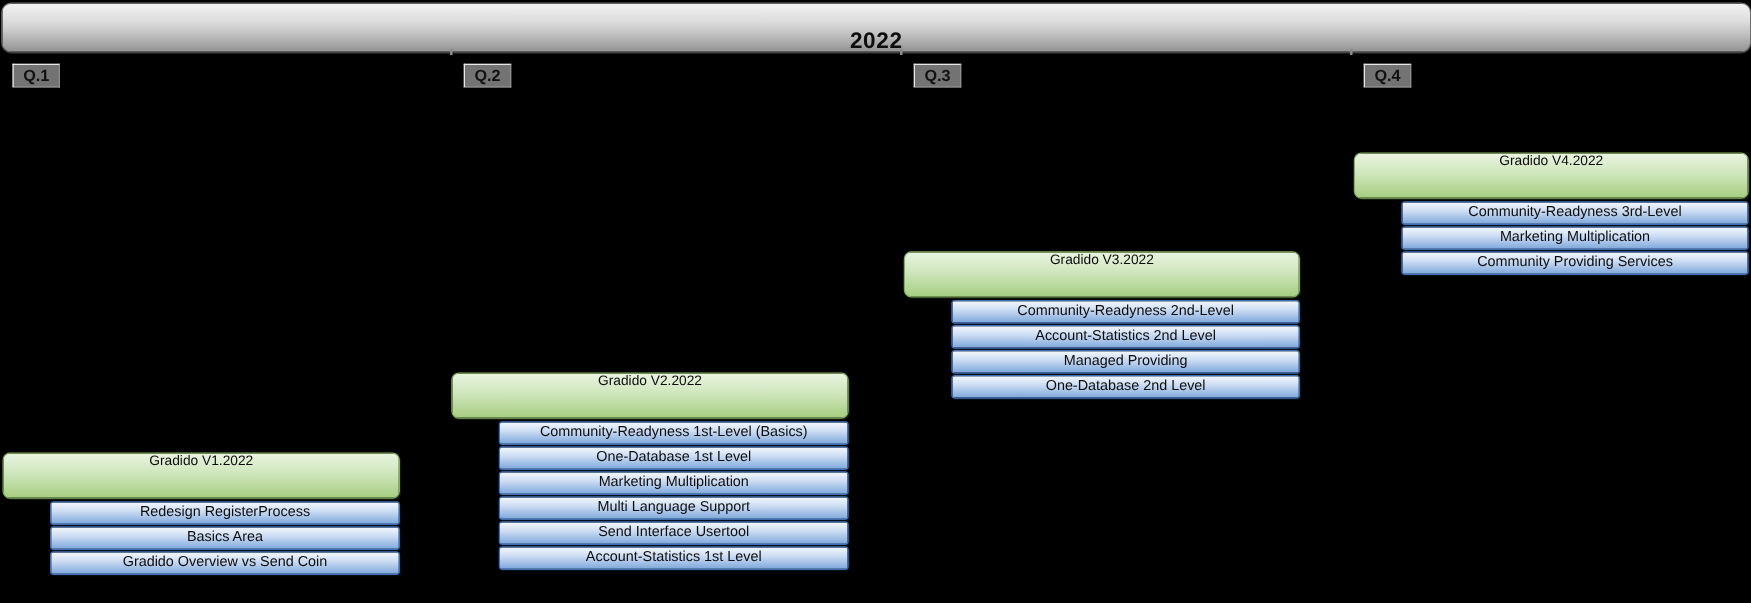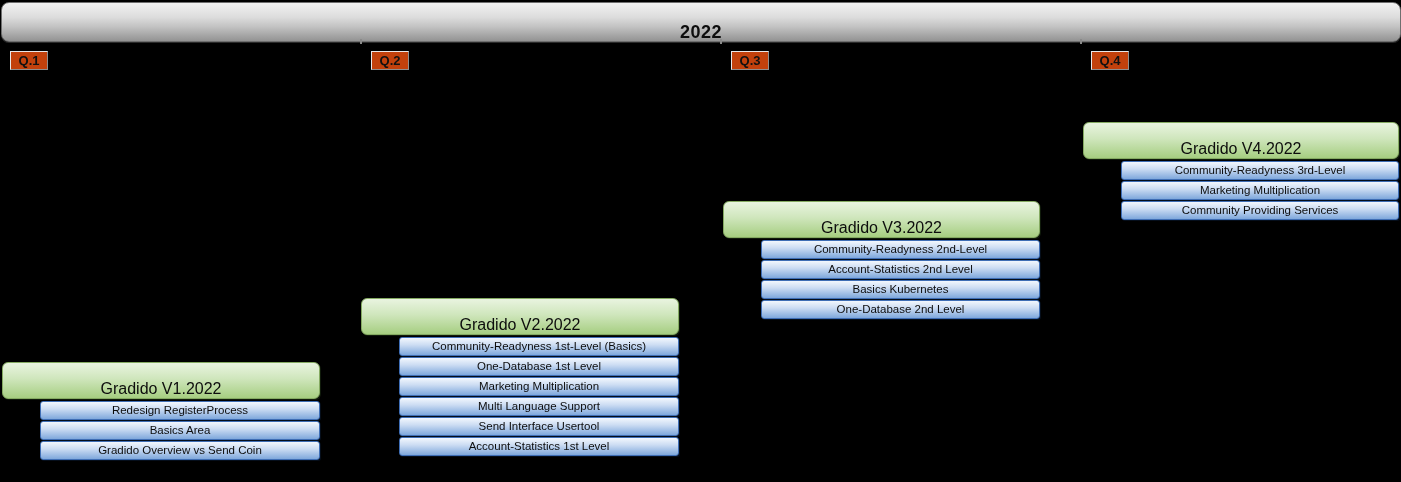--- a/index.html
+++ b/index.html
@@ -19,39 +19,39 @@
   .year-bar .year-text{
     font-size:18px;font-weight:bold;color:#0d0d0d;letter-spacing:.5px;margin-top:20px;
   }
   .tick{
     position:absolute;top:39px;width:2px;height:5px;background:#8a8a8a;
   }
   .tick.t1{left:360px}.tick.t2{left:720px}.tick.t3{left:1080px}
   
   .qlabel{
     position:absolute;top:51px;height:19px;min-width:38px;
-    background:#c2410c;border:1px solid #e8e8e8;
+    background:#737373;border:1px solid #e8e8e8;
     border-right-color:#8f8f8f;border-bottom-color:#8f8f8f;
     color:#111;font-size:13px;font-weight:bold;
     display:flex;align-items:center;justify-content:center;
     padding:0 3px;box-sizing:border-box;
   }
   .qlabel.q0{left:10px}.qlabel.q1{left:371px}.qlabel.q2{left:731px}.qlabel.q3{left:1091px}
   
   .group{position:absolute;}
   .g0{left:2px;  top:362px;width:318px;}
   .g1{left:361px;top:282px;width:318px;margin-top:16px;}
   .g2{left:723px;top:201px;width:317px;}
   .g3{left:1083px;top:122px;width:316px;}
   .milestone{
     height:37px;box-sizing:border-box;
     border:1px solid #85aa62;border-radius:6px;
     background:linear-gradient(to bottom,#e9f4e0 0%,#cfe6bc 45%,#a6ce81 100%);
-    display:flex;align-items:flex-end;justify-content:center;
-    color:#0d0d0d;font-size:16px;
+    display:flex;align-items:flex-start;justify-content:center;
+    color:#0d0d0d;font-size:11px;
     box-shadow:1px 1px 0 rgba(30,50,20,.55);
   }
   .features{
     margin-left:38px;margin-top:2px;
     display:flex;flex-direction:column;gap:1px;justify-content:space-between;
   }
   .feature{
     height:19px;box-sizing:border-box;
     border:1px solid #3f6eb5;border-radius:3px;
     background:linear-gradient(to bottom,#f2f7fd 0%,#cdddf3 40%,#7fa8dc 100%);
@@ -100,21 +100,21 @@
   </div>
 </div>
 
 <div class="group g2">
   <div class="milestone">
     <span>Gradido V3.2022</span>
   </div>
   <div class="features">
     <div class="feature">Community-Readyness 2nd-Level</div>
     <div class="feature">Account-Statistics 2nd Level</div>
-    <div class="feature">Basics Kubernetes</div>
+    <div class="feature">Managed Providing</div>
     <div class="feature">One-Database 2nd Level</div>
   </div>
 </div>
 
 <div class="group g3">
   <div class="milestone">
     <span>Gradido V4.2022</span>
   </div>
   <div class="features">
     <div class="feature">Community-Readyness 3rd-Level</div>

